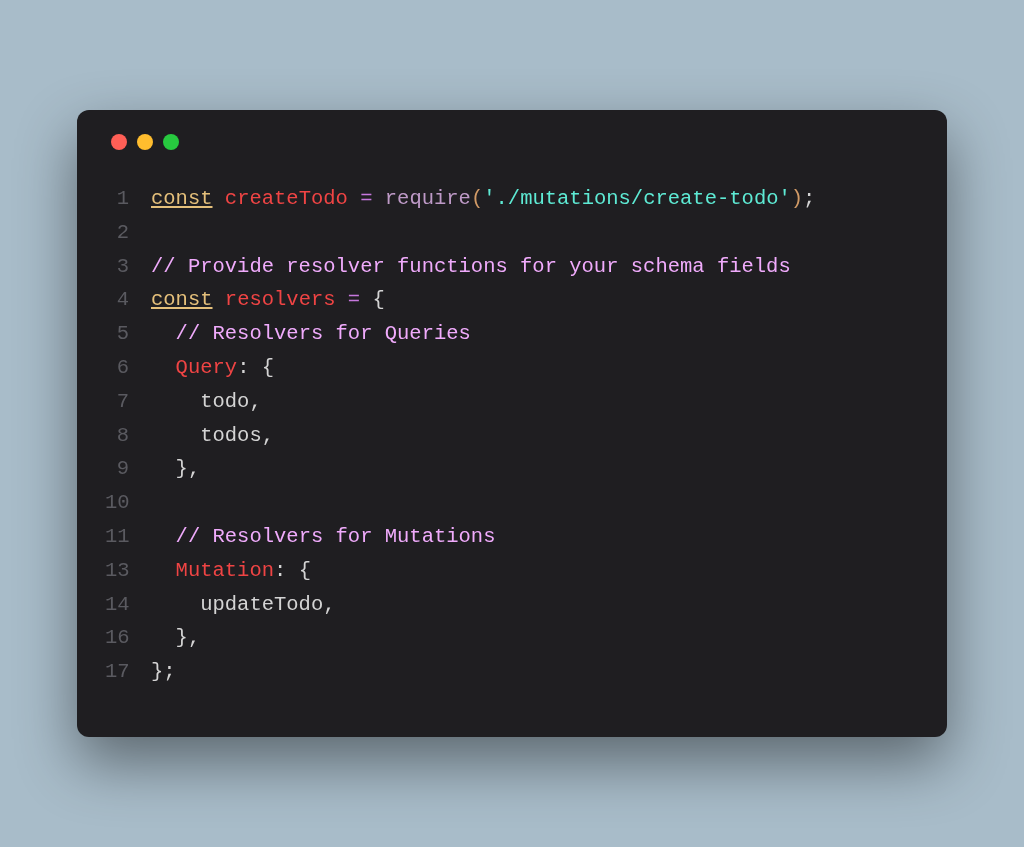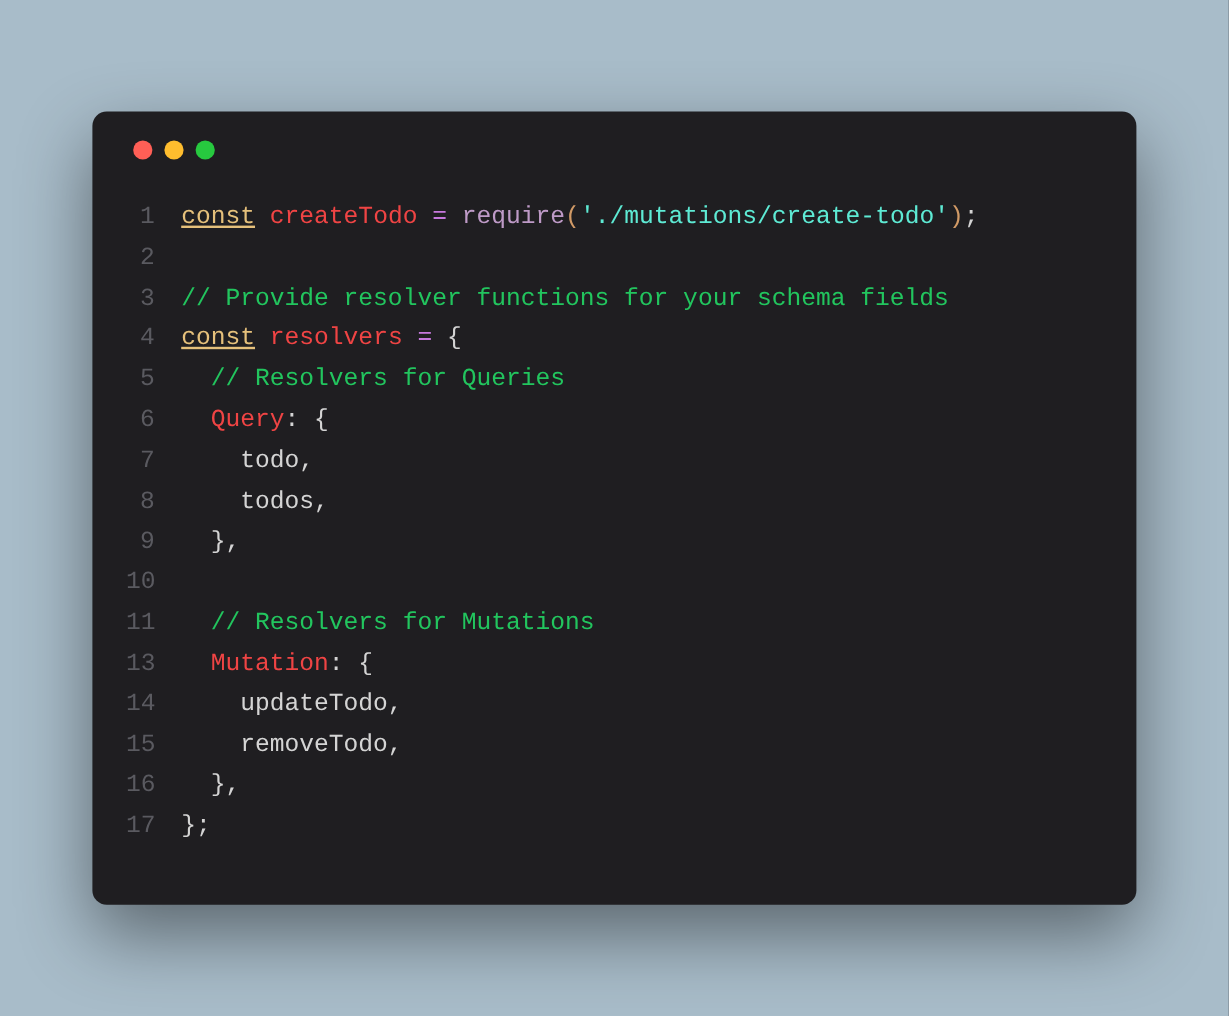--- a/index.html
+++ b/index.html
@@ -55,21 +55,21 @@
     }
     .content {
       color: #d4d4d4;
     }
     .kw { color: #e5c07b; text-decoration: underline; }         
     .var { color: #ef4444; }        
     .op { color: #c678dd; }         
     .fn { color: #be9ac7; }         
     .paren { color: #d19a66; }      
     .str { color: #5eead4; }        
-    .comment { color: #22c55e; }    
+    .comment { color: #f0abfc; }    
     .plain { color: #d4d4d4; }      
   </style>
 </head>
 <body>
 
 <div class="window">
   <div class="titlebar">
     <div class="dot red"></div>
     <div class="dot yellow"></div>
     <div class="dot green"></div>
@@ -81,17 +81,16 @@
       <div class="line"><span class="gutter">4</span><span class="content"><span class="kw">const</span><span class="plain"> </span><span class="var">resolvers</span><span class="plain"> </span><span class="op">=</span><span class="plain"> {</span></span></div>
       <div class="line"><span class="gutter">5</span><span class="content"><span class="plain">  </span><span class="comment">// Resolvers for Queries</span></span></div>
       <div class="line"><span class="gutter">6</span><span class="content"><span class="plain">  </span><span class="var">Query</span><span class="plain">: {</span></span></div>
       <div class="line"><span class="gutter">7</span><span class="content"><span class="plain">    todo,</span></span></div>
       <div class="line"><span class="gutter">8</span><span class="content"><span class="plain">    todos,</span></span></div>
       <div class="line"><span class="gutter">9</span><span class="content"><span class="plain">  },</span></span></div>
       <div class="line"><span class="gutter">10</span><span class="content">&nbsp;</span></div>
       <div class="line"><span class="gutter">11</span><span class="content"><span class="plain">  </span><span class="comment">// Resolvers for Mutations</span></span></div>
       <div class="line"><span class="gutter">13</span><span class="content"><span class="plain">  </span><span class="var">Mutation</span><span class="plain">: {</span></span></div>
       <div class="line"><span class="gutter">14</span><span class="content"><span class="plain">    updateTodo,</span></span></div>
-      <div class="line"><span class="gutter">15</span><span class="content"><span class="plain">    removeTodo,</span></span></div>
       <div class="line"><span class="gutter">16</span><span class="content"><span class="plain">  },</span></span></div>
       <div class="line"><span class="gutter">17</span><span class="content"><span class="plain">};</span></span></div>
     </div>
 </div>
 
 </body></html>

